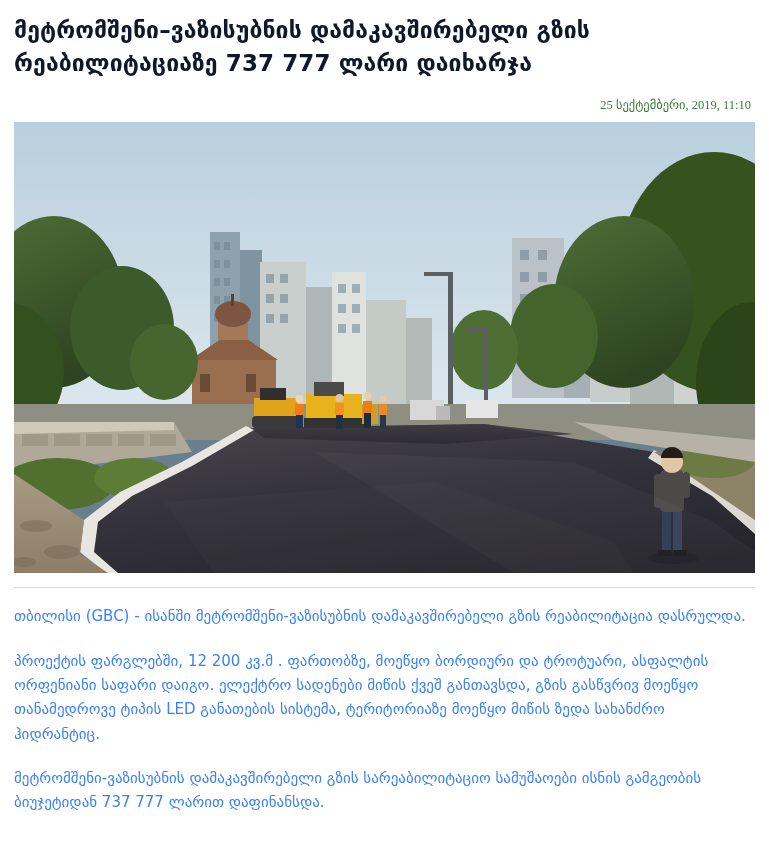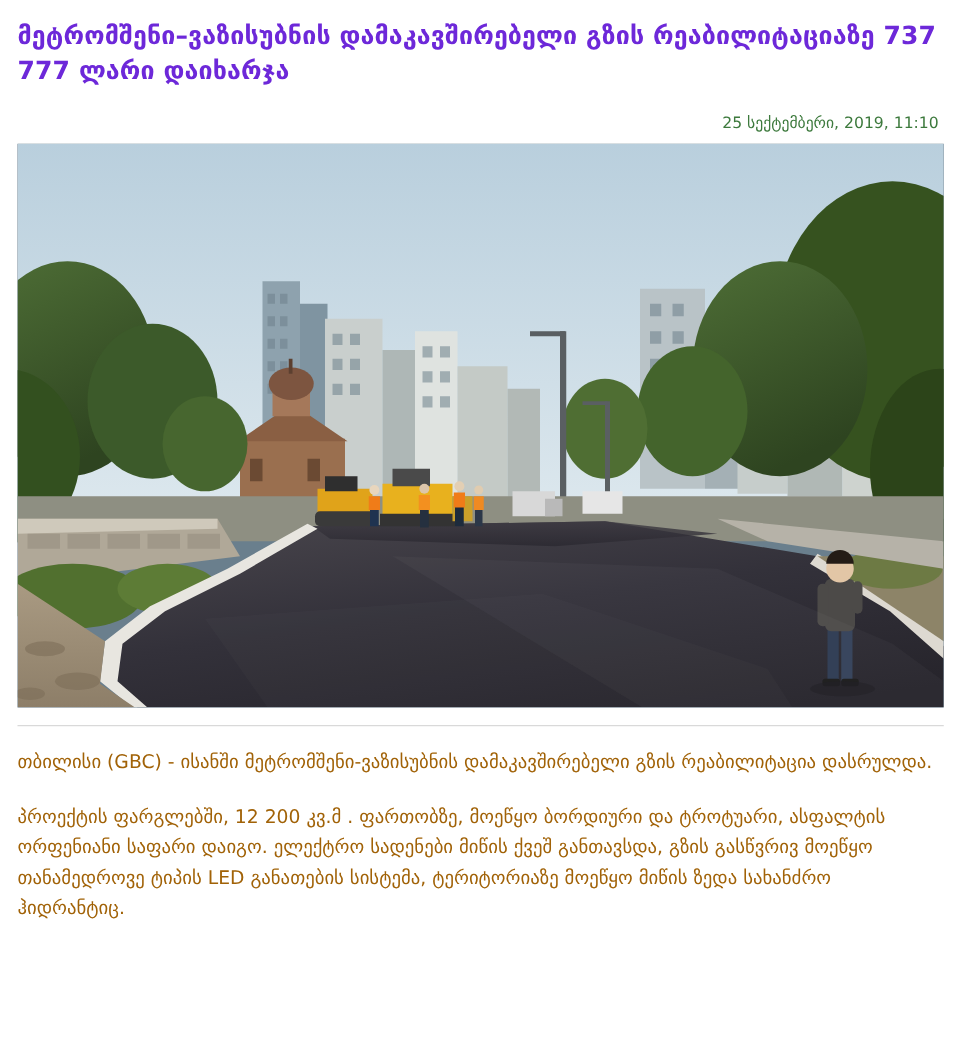--- a/index.html
+++ b/index.html
@@ -14,32 +14,33 @@
     height: 845px;
     font-family: "DejaVu Sans", "Liberation Sans", sans-serif;
     color: #222222;
     overflow: hidden;
   }
   .page {
     width: 769px;
     padding: 10px 14px 0 14px;
   }
   .headline {
-    font-size: 20px;
+    font-size: 23px;
     line-height: 1.42;
     font-weight: bold;
-    color: #6d28d9;
+    color: #0f172a;
     margin: 4px 0 0 0;
     letter-spacing: 0.1px;
   }
   .date-row {
     text-align: right;
     margin-top: 16px;
     margin-bottom: 9px;
     padding-right: 4px;
+    font-family: Liberation Serif, serif;
   }
   .date-text {
     font-size: 12.5px;
     color: #3d7a3d;
   }
   .hero {
     width: 741px;
     height: 451px;
     position: relative;
     overflow: hidden;
@@ -48,21 +49,21 @@
   .hero svg { display: block; }
   .divider {
     width: 741px;
     height: 1px;
     background: #d9d9d9;
     margin: 14px 0 16px 0;
   }
   .body-text p {
     font-size: 15px;
     line-height: 1.62;
-    color: #a16207;
+    color: #3b82f6;
     margin: 0 0 20px 0;
   }
   .body-text p:last-child { margin-bottom: 0; }
 </style>
 </head>
 <body>
 
 <div class="page">
 
   <h1 class="headline">მეტრომშენი–ვაზისუბნის დამაკავშირებელი გზის რეაბილიტაციაზე 737 777 ლარი დაიხარჯა</h1>
@@ -273,15 +274,16 @@
       <path d="M 300 330 L 560 340 L 700 400 L 741 430 L 741 451 L 500 451 Z" fill="#ffffff" opacity="0.03"></path>
       <path d="M 150 380 L 420 360 L 600 420 L 620 451 L 200 451 Z" fill="#ffffff" opacity="0.02"></path>
     </svg>
   </div>
 
   <div class="divider"></div>
 
   <div class="body-text">
     <p>თბილისი (GBC) - ისანში მეტრომშენი-ვაზისუბნის დამაკავშირებელი გზის რეაბილიტაცია დასრულდა.</p>
     <p>პროექტის ფარგლებში, 12 200 კვ.მ . ფართობზე, მოეწყო ბორდიური და ტროტუარი, ასფალტის ორფენიანი საფარი დაიგო. ელექტრო სადენები მიწის ქვეშ განთავსდა, გზის გასწვრივ მოეწყო თანამედროვე ტიპის LED განათების სისტემა, ტერიტორიაზე მოეწყო მიწის ზედა სახანძრო ჰიდრანტიც.</p>
+    <p>მეტრომშენი-ვაზისუბნის დამაკავშირებელი გზის სარეაბილიტაციო სამუშაოები ისნის გამგეობის ბიუჯეტიდან 737 777 ლარით დაფინანსდა.</p>
   </div>
 
 </div>
 
 </body></html>

